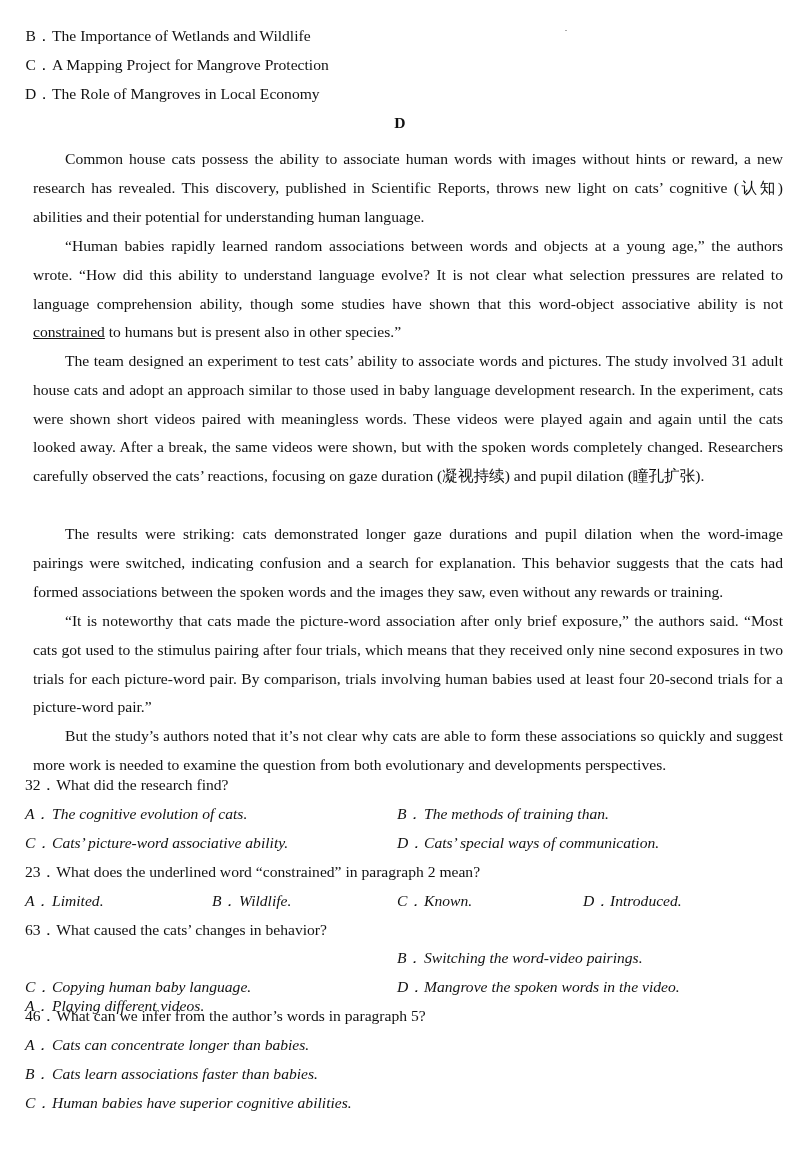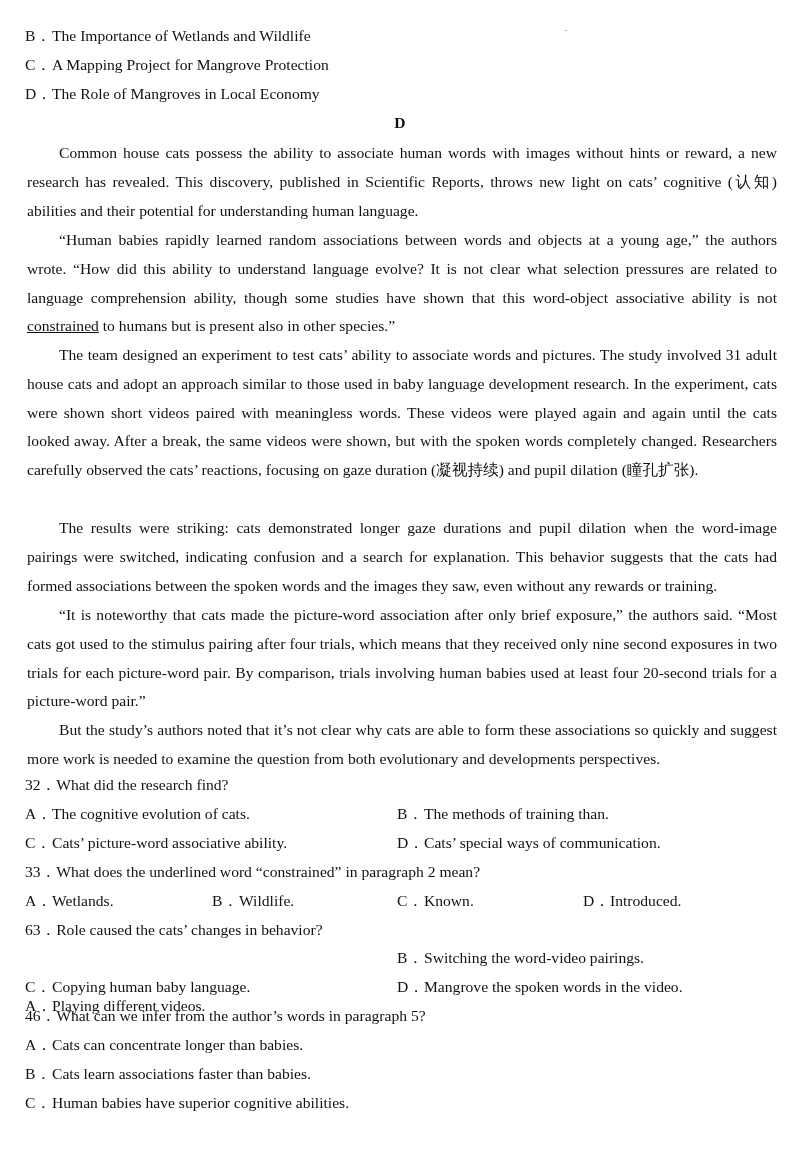--- a/index.html
+++ b/index.html
@@ -3,32 +3,32 @@
 <meta charset="utf-8">
 <style>
   html, body { margin: 0; padding: 0; background: #ffffff; }
   body {
     width: 800px; height: 1169px; position: relative; overflow: hidden;
     font-family: "Liberation Serif", "DejaVu Serif", serif;
     color: #111111;
     font-size: 15.6px;
   }
   .page { position: absolute; left: 0; top: 0; width: 800px; }
-  .line { position: absolute; left: 25px; height: 20px; line-height: 20px; white-space: nowrap; }
+  .line { position: absolute; left: 25px; height: 20px; line-height: 20px; white-space: nowrap; text-align: center; }
   .opt-label { display: inline-block; width: 27px; }
   .para {
     position: absolute; left: 25px; width: 750px;
     line-height: 28.8px; text-align: justify; text-indent: 32px;
-    margin: 2px;
+    margin: 8px;
   }
   .section-title {
     position: absolute; left: 0; width: 800px; text-align: center;
     font-weight: bold; line-height: 20px;
   }
-  .col { position: absolute; white-space: nowrap; line-height: 20px; }
+  .col { position: absolute; white-space: nowrap; line-height: 20px; font-style: italic; }
   .stray-mark { position: absolute; left: 565px; top: 30px; width: 2px; height: 1px; background: #aaaaaa; }
   u { text-decoration: underline; }
 </style>
 </head>
 <body>
 
 <div class="page">
 
   <div class="stray-mark"></div>
 
@@ -61,37 +61,37 @@
     <span class="opt-label">B．</span><span>The methods of training than.</span>
   </div>
   <div class="col" style="left:25px; top:833px">
     <span class="opt-label">C．</span><span>Cats’ picture-word associative ability.</span>
   </div>
   <div class="col" style="left:397px; top:833px">
     <span class="opt-label">D．</span><span>Cats’ special ways of communication.</span>
   </div>
 
   <div class="line" style="top:862px">
-    <span>33．</span><span>What does the underlined word “constrained” in paragraph 2 mean?</span>
+    <span>23．</span><span>What does the underlined word “constrained” in paragraph 2 mean?</span>
   </div>
   <div class="col" style="left:25px; top:891px">
-    <span class="opt-label">A．</span><span>Wetlands.</span>
+    <span class="opt-label">A．</span><span>Limited.</span>
   </div>
   <div class="col" style="left:212px; top:891px">
     <span class="opt-label">B．</span><span>Wildlife.</span>
   </div>
   <div class="col" style="left:397px; top:891px">
     <span class="opt-label">C．</span><span>Known.</span>
   </div>
   <div class="col" style="left:583px; top:891px">
     <span class="opt-label">D．</span><span>Introduced.</span>
   </div>
 
   <div class="line" style="top:920px">
-    <span>63．</span><span>Role caused the cats’ changes in behavior?</span>
+    <span>63．</span><span>What caused the cats’ changes in behavior?</span>
   </div>
   <div class="col" style="left:25px; top:996px">
     <span class="opt-label">A．</span><span>Playing different videos.</span>
   </div>
   <div class="col" style="left:397px; top:948px">
     <span class="opt-label">B．</span><span>Switching the word-video pairings.</span>
   </div>
   <div class="col" style="left:25px; top:977px">
     <span class="opt-label">C．</span><span>Copying human baby language.</span>
   </div>

